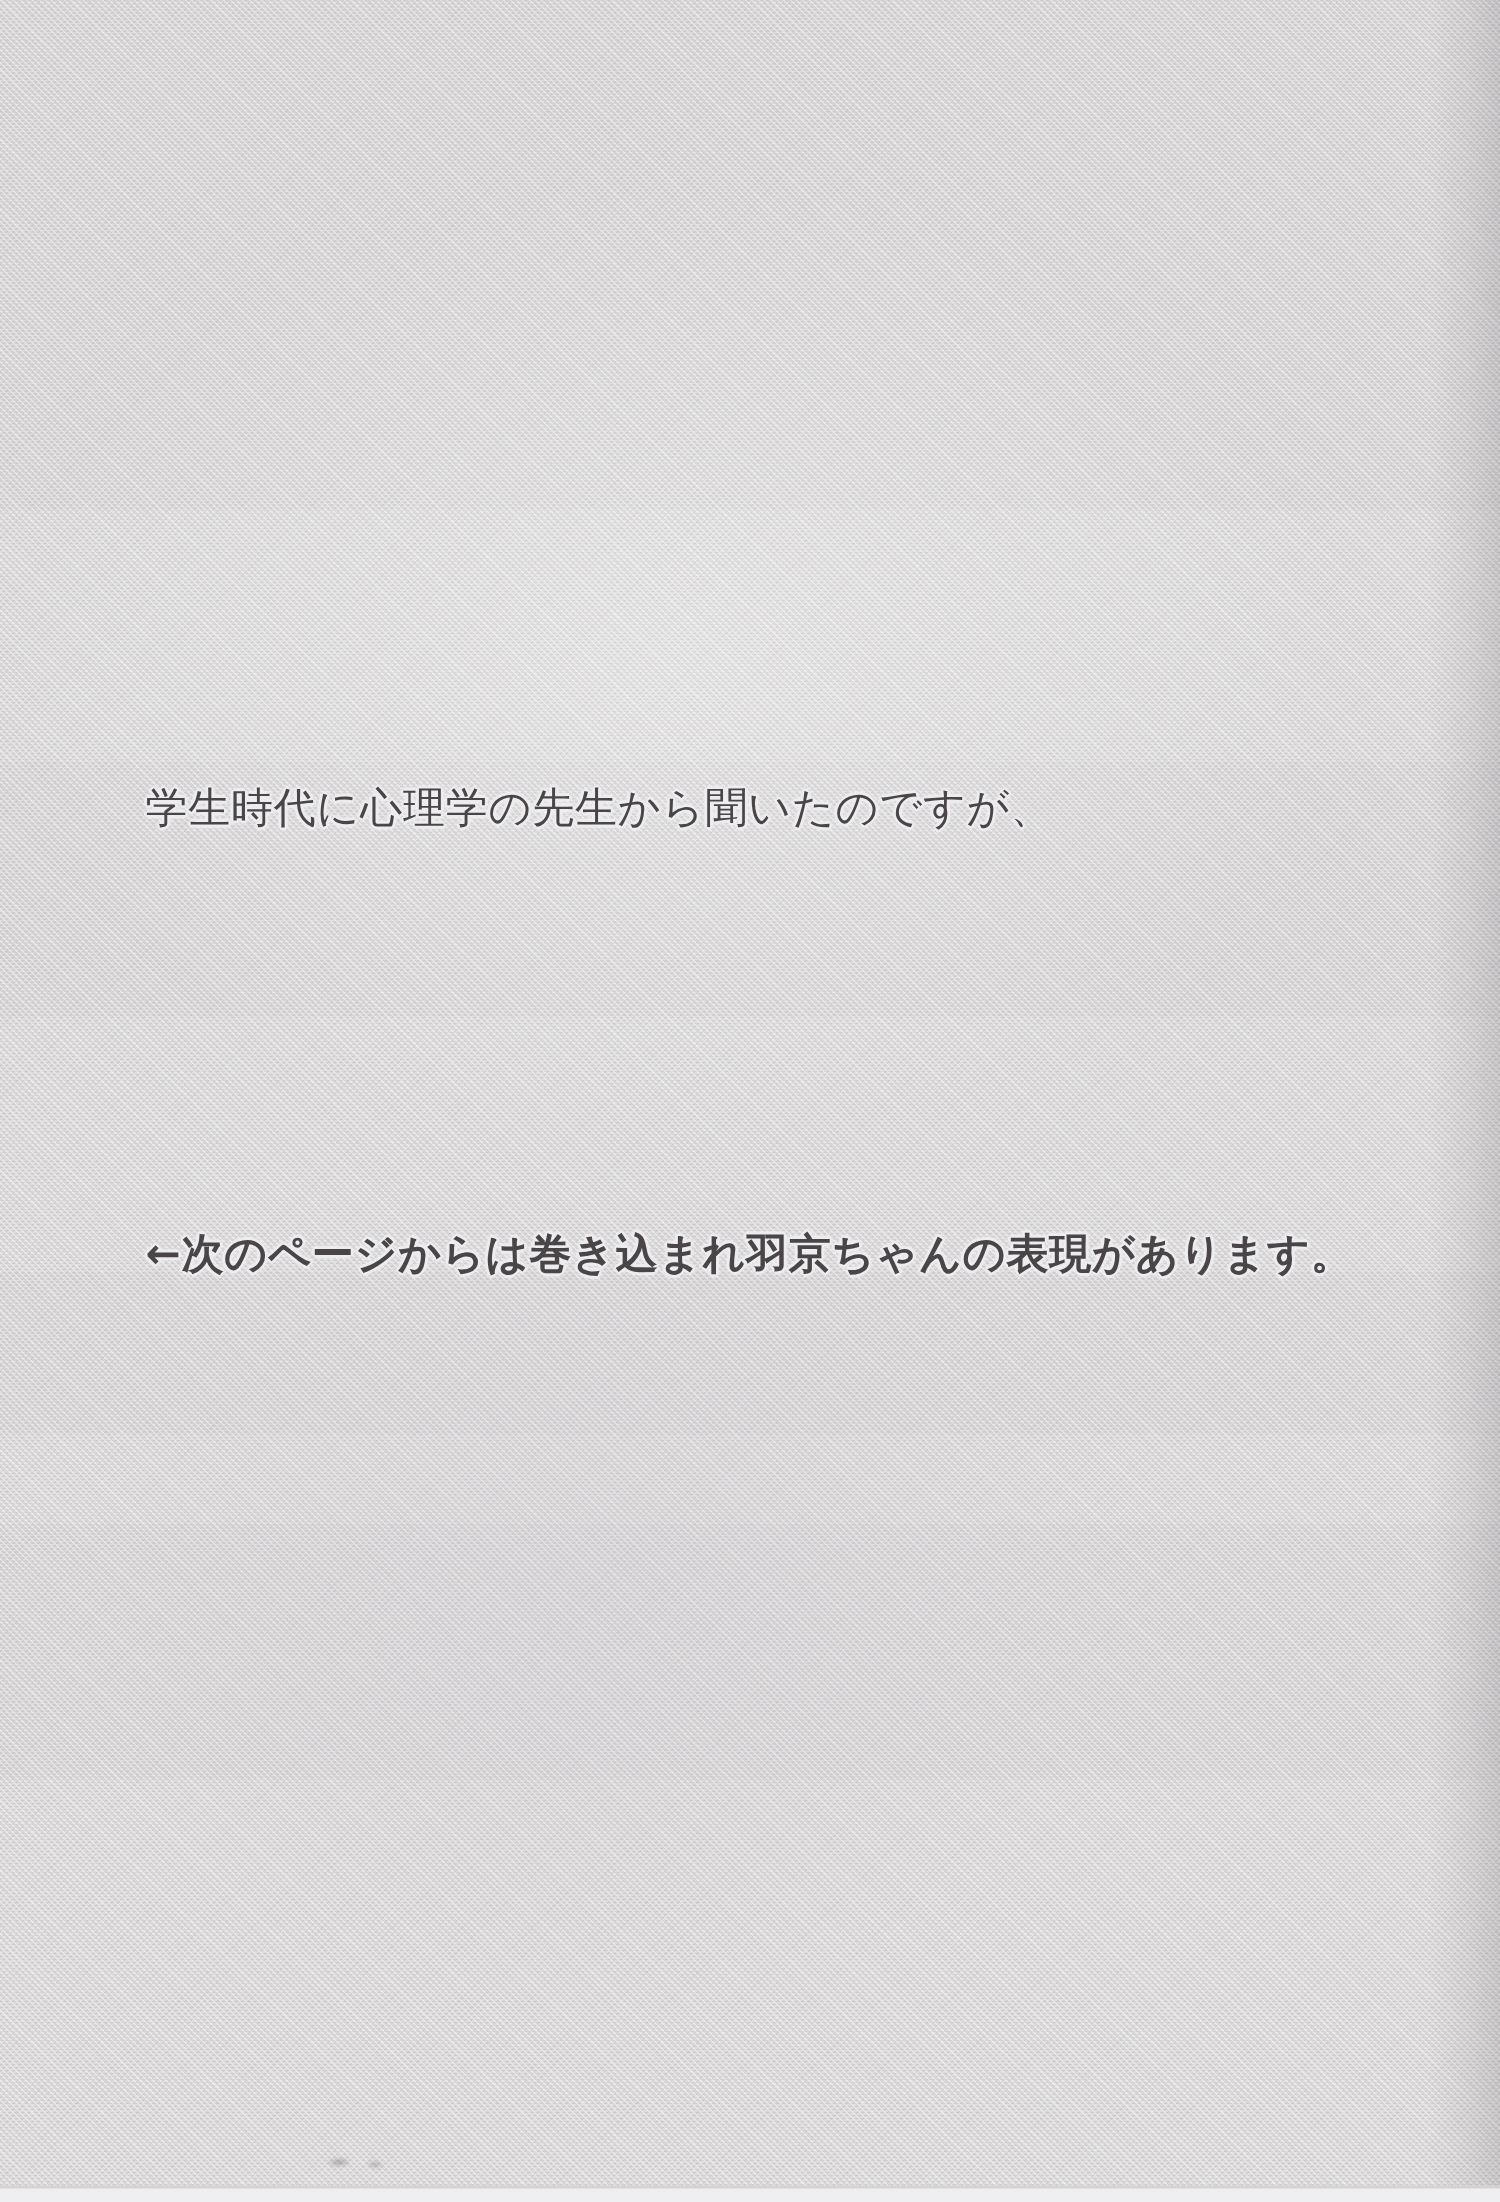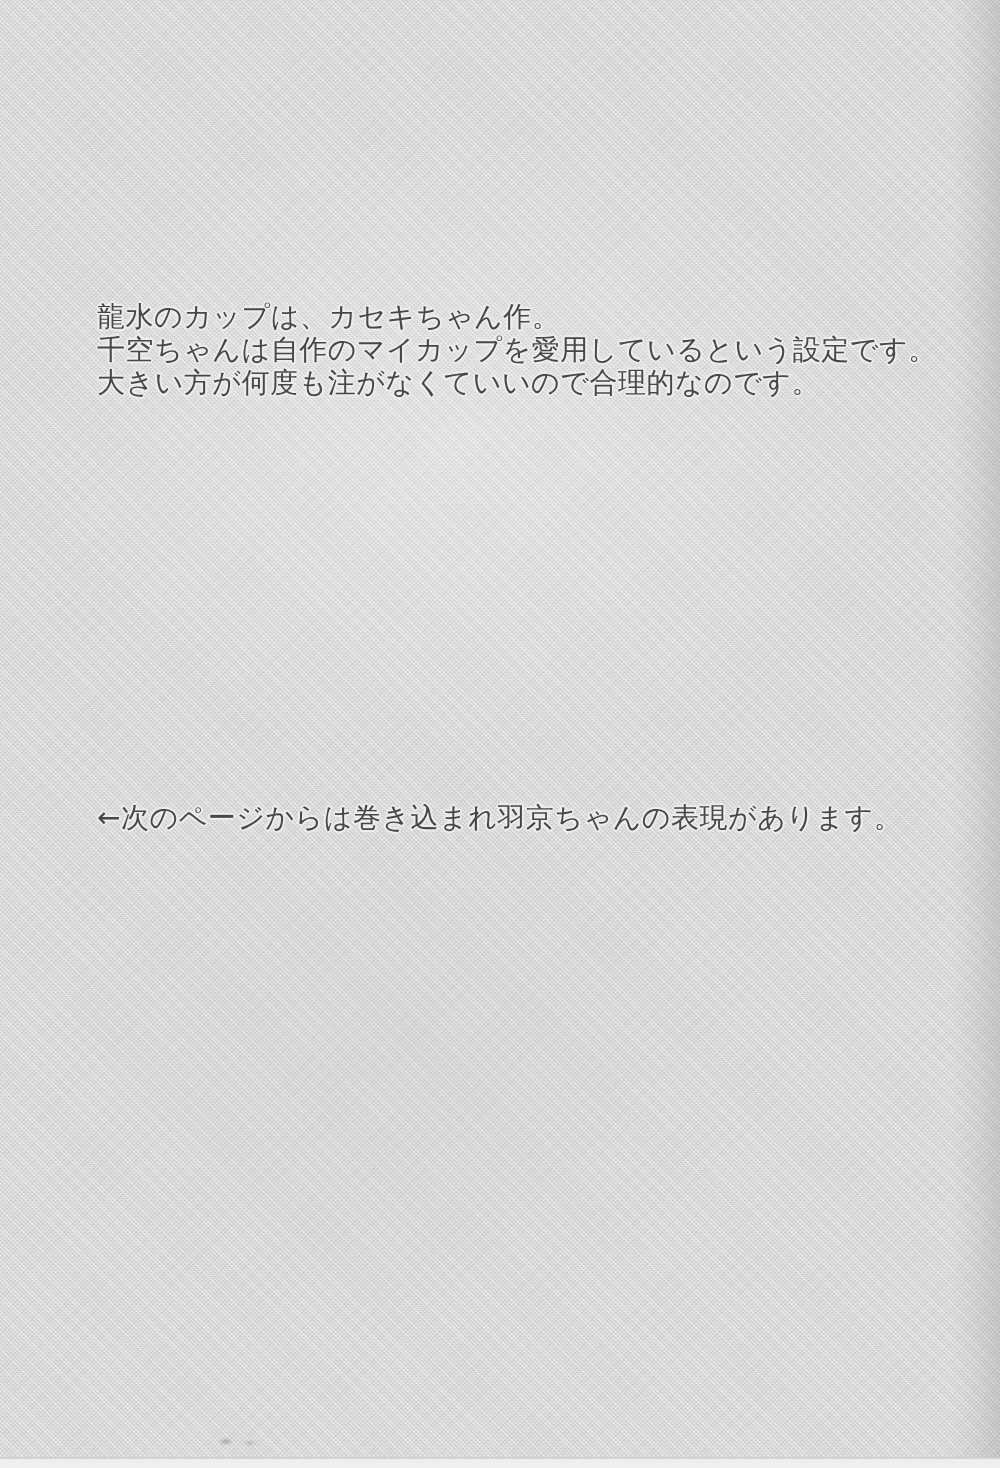--- a/index.html
+++ b/index.html
@@ -82,35 +82,31 @@
     
     text-shadow:
       -2px 0 0 #edecee, 2px 0 0 #edecee,
       0 -2px 0 #edecee, 0 2px 0 #edecee,
       -1px -1px 0 #edecee, 1px -1px 0 #edecee,
       -1px 1px 0 #edecee, 1px 1px 0 #edecee,
       0 0 4px rgba(255,255,255,0.9);
   }
   .note-1 { top: 300px; }
   .note-2 { top: 522px; }
-  .note-3 { top: 801px; }
+  .note-3 { top: 819px; font-weight: bold; }
 </style>
 </head>
 <body>
 
 <div class="page">
   <div class="texture"></div>
 
-  <div class="note note-1">
-    <div>龍水のカップは、カセキちゃん作。</div>
-    <div>千空ちゃんは自作のマイカップを愛用しているという設定です。</div>
-    <div>大きい方が何度も注がなくていいので合理的なのです。</div>
-  </div>
 
   <div class="note note-2">
+    <div>学生時代に心理学の先生から聞いたのですが、</div>
   </div>
 
   <div class="note note-3">
     <div>←次のページからは巻き込まれ羽京ちゃんの表現があります。</div>
   </div>
 
   <div class="smudge smudge-1"></div>
   <div class="smudge smudge-2"></div>
   <div class="edge-shadow-right"></div>
   <div class="page-edge-bottom"></div>

